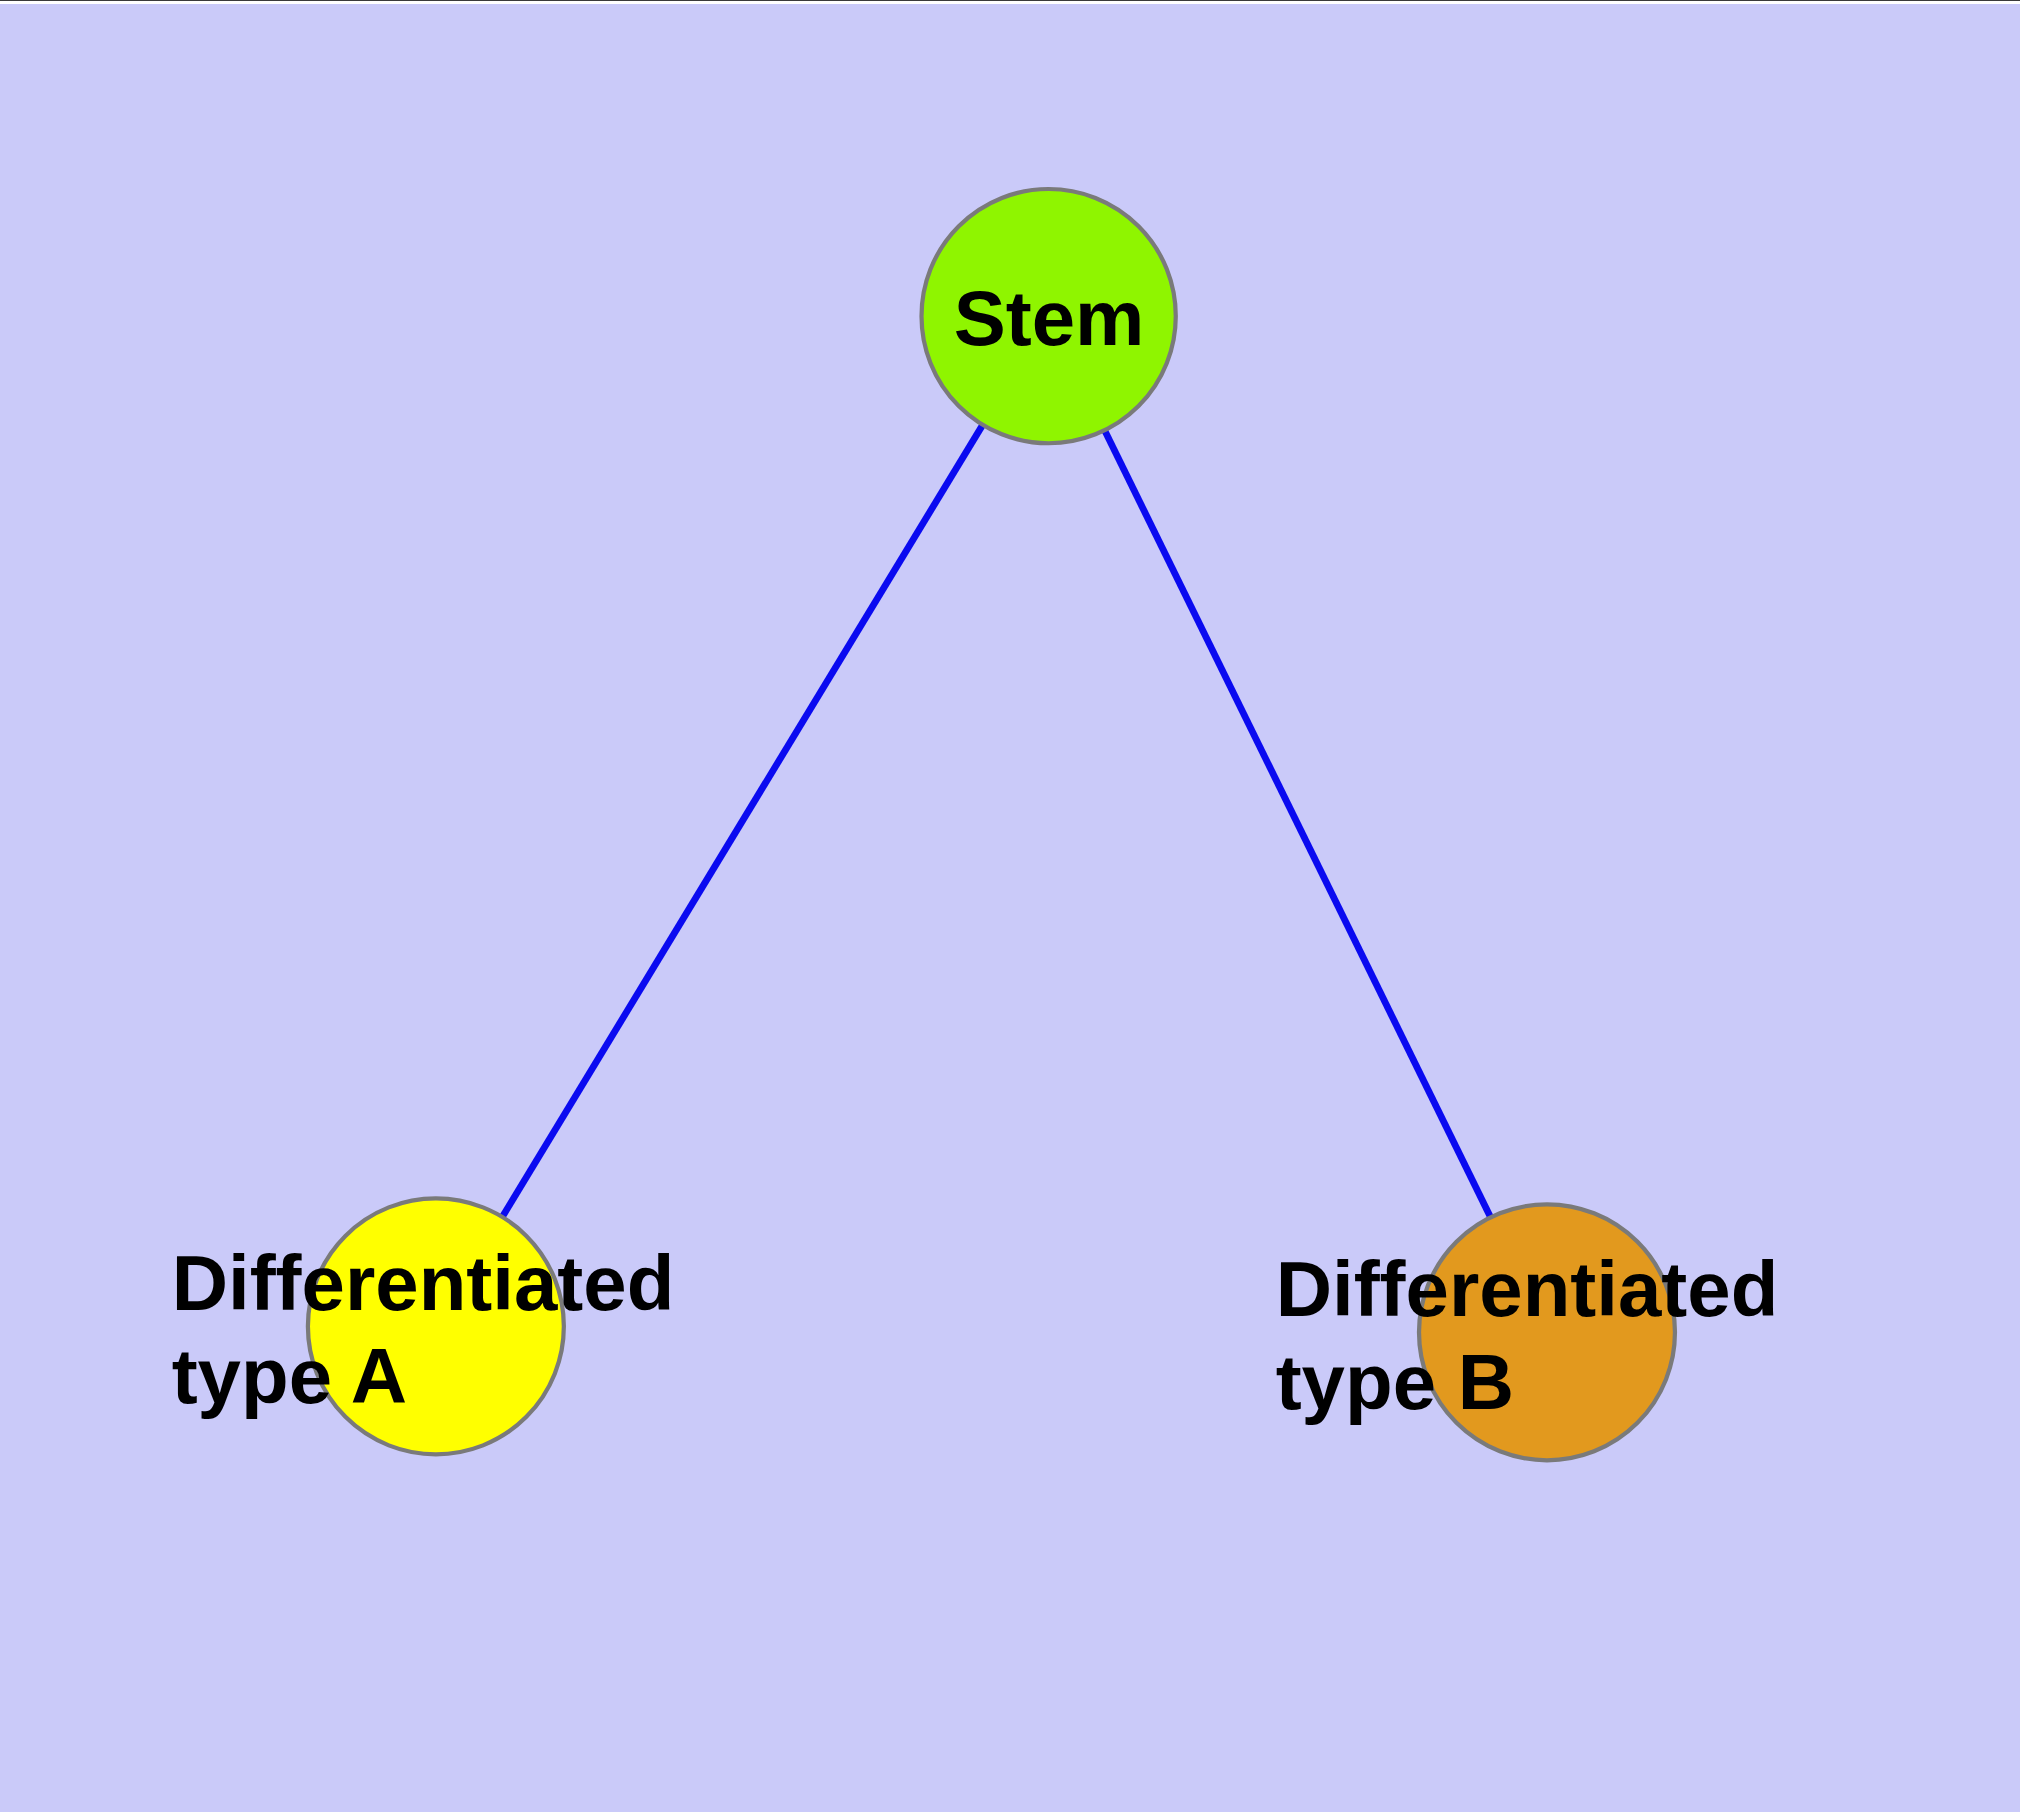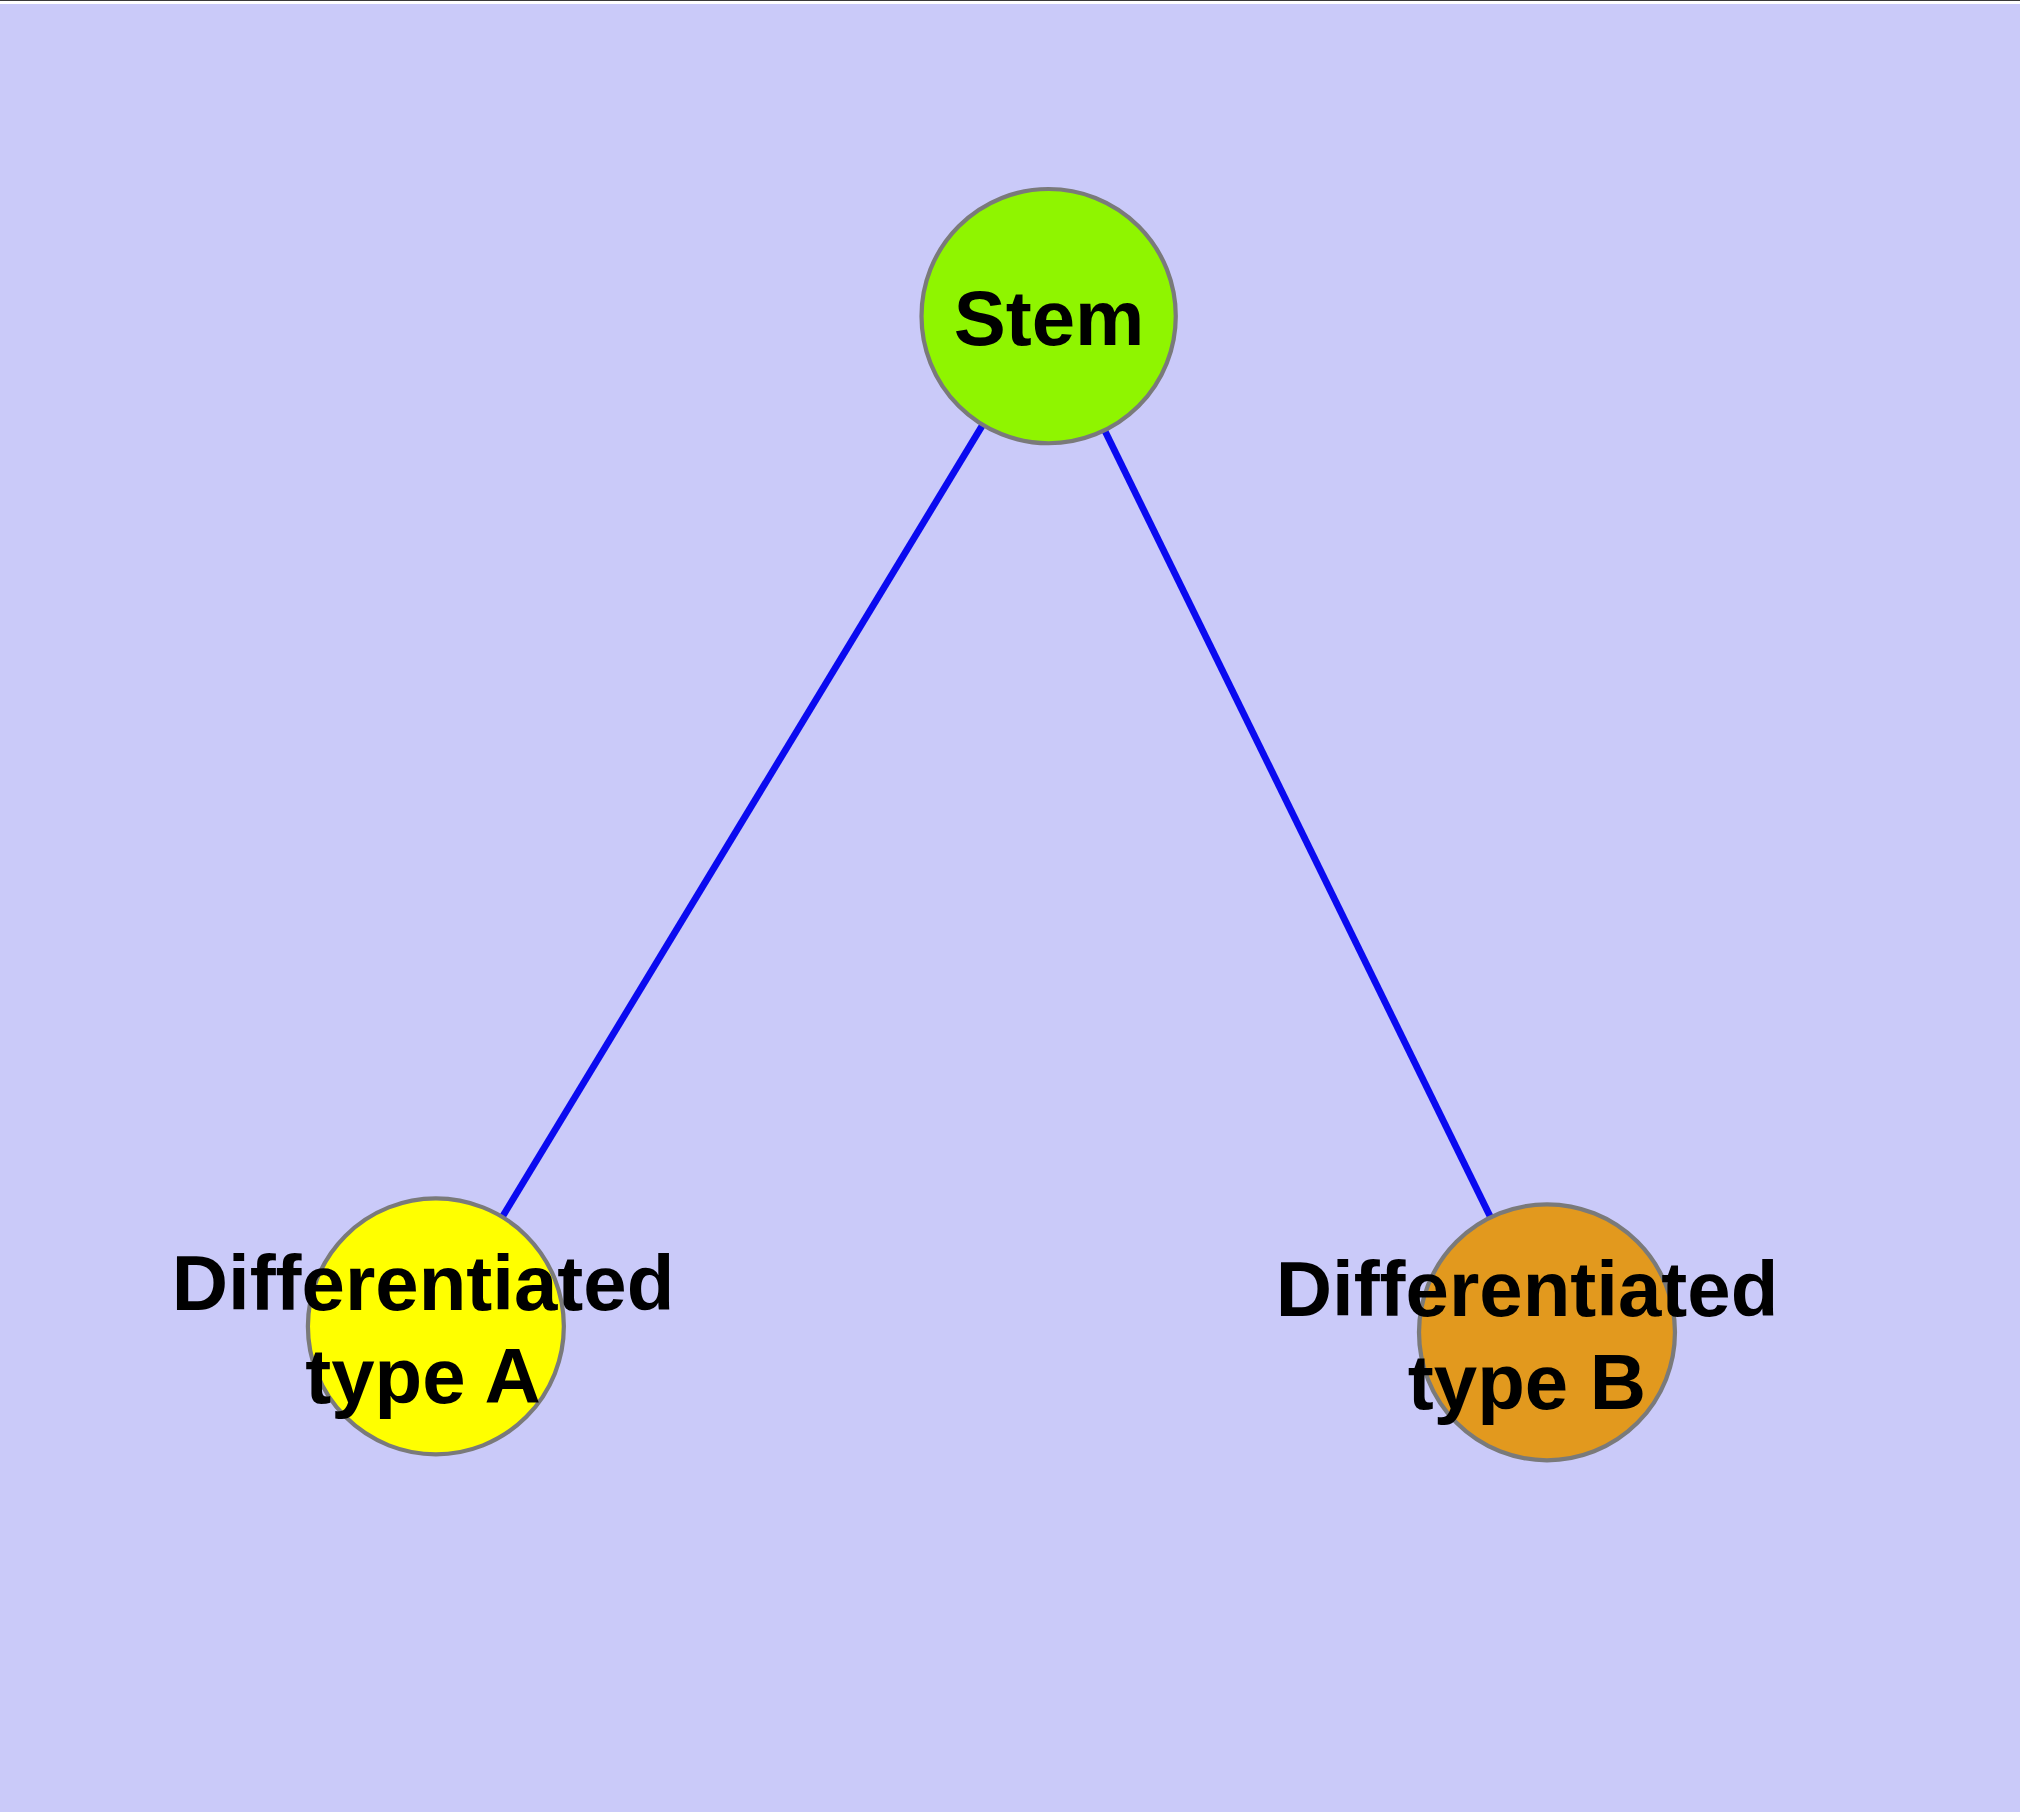--- a/index.html
+++ b/index.html
@@ -35,21 +35,21 @@
     stroke-width: 8;
     fill: none;
   }
   .node {
     stroke: #7A7A7A;
     stroke-width: 5;
   }
   .label {
     position: absolute;
     transform: translate(-50%, -50%);
-    text-align: center;
+    text-align: left;
     white-space: pre-line;
     color: #000000;
     font-weight: bold;
     font-size: 78px;
     line-height: 93px;
     letter-spacing: 0;
   }
 </style>
 </head>
 <body>

